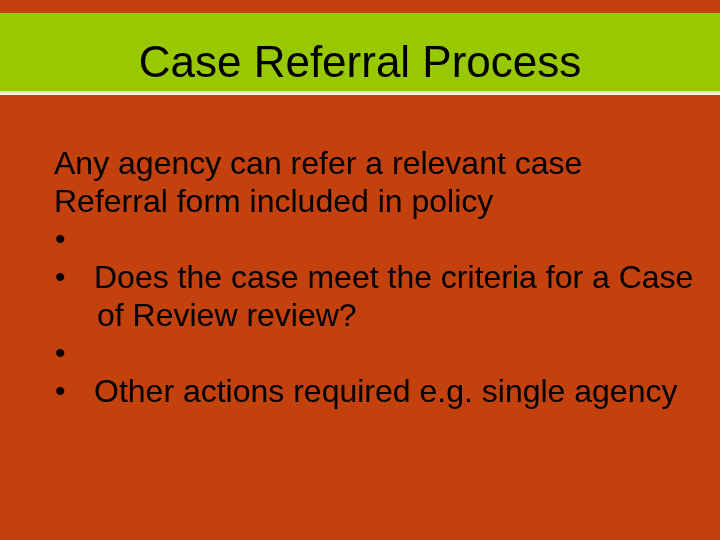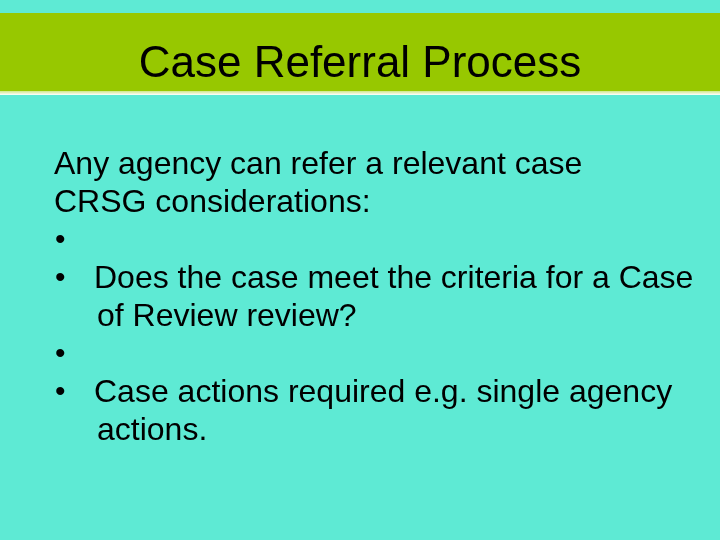--- a/index.html
+++ b/index.html
@@ -49,39 +49,38 @@
     flex:none;
     width:39px;
     padding-left:1px;
     font-size:30px;
   }
   .line.continuation { padding-left:43px; }
 </style>
 </head>
 <body>
 
-<div class="slide" style="background: #5eead4;">
+<div class="slide" style="background: #c2410c;">
   <div class="title-band" style="background: rgb(151, 200, 0);">
     <div class="slide-title" style="color: rgb(0, 0, 0);">Case Referral Process</div>
   </div>
   <div class="band-fade"></div>
 
   <div class="body-text" style="color: rgb(0, 0, 0);">
       <div class="line plain">Any agency can refer a relevant case</div>
-      <div class="line plain">CRSG considerations:</div>
+      <div class="line plain">Referral form included in policy</div>
       <div class="line bullet">
         <span class="dot">•</span>
       </div>
       <div class="line bullet">
         <span class="dot">•</span>
         <span>Does the case meet the criteria for a Case</span>
       </div>
       <div class="line continuation">of Review review?</div>
       <div class="line bullet">
         <span class="dot">•</span>
       </div>
       <div class="line bullet">
         <span class="dot">•</span>
-        <span>Case actions required e.g. single agency</span>
+        <span>Other actions required e.g. single agency</span>
       </div>
-      <div class="line continuation">actions.</div>
     </div>
 </div>
 
 </body></html>

